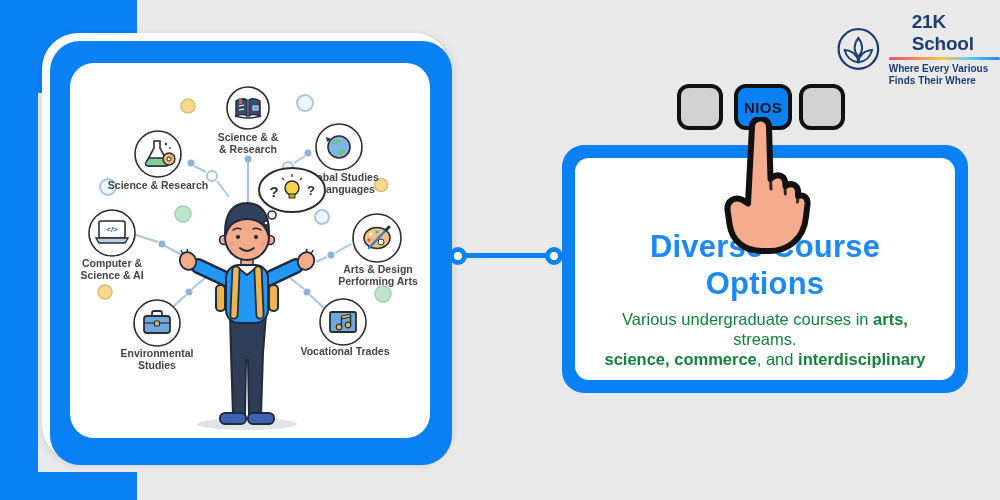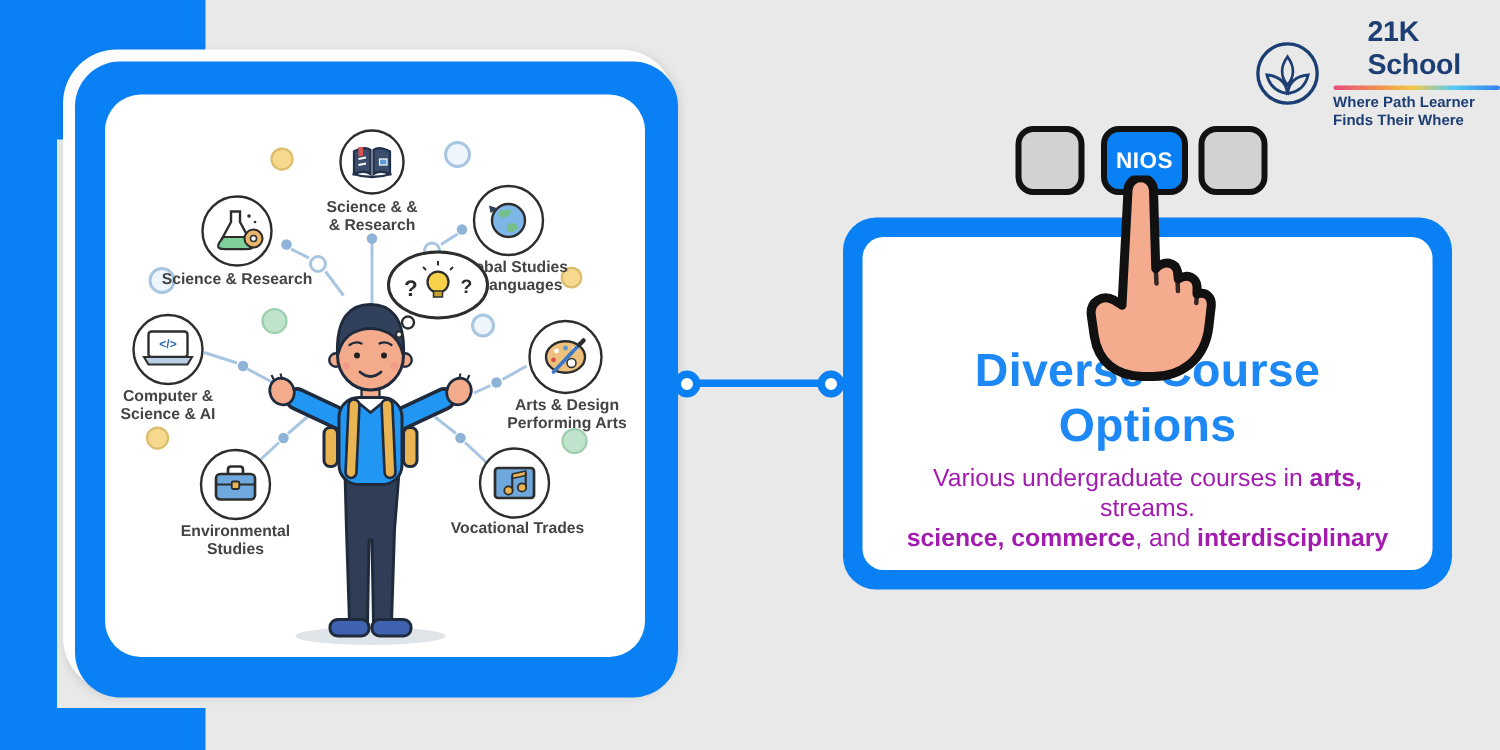--- a/index.html
+++ b/index.html
@@ -20,26 +20,26 @@
   
   .connector-line{position:absolute;left:448px;top:253px;width:114px;height:5px;background:#0a80f5;z-index:3;}
   .connector-dot{position:absolute;top:247px;width:8px;height:8px;border:5px solid #0a80f5;border-radius:50%;background:#fff;z-index:4;}
   .connector-dot.left{left:449px;}
   .connector-dot.right{left:545px;}
 
   
   .right-card{position:absolute;left:562px;top:145px;width:406px;height:248px;background:#0a80f5;border-radius:22px;z-index:3;}
   .right-inner{position:absolute;left:13px;top:13px;right:13px;bottom:13px;background:#fff;border-radius:14px;text-align:center;}
   .card-title{margin:0;padding-top:70px;font-size:31px;line-height:37px;font-weight:bold;color:#1e88f5;letter-spacing:.2px;}
-  .card-desc{margin:7px auto 0;width:356px;font-size:16.5px;line-height:20px;color:#a21caf;}
+  .card-desc{margin:7px auto 0;width:356px;font-size:16.5px;line-height:20px;color:#15803d;}
   .card-desc b{font-weight:bold;}
 
   
   .tab{position:absolute;top:84px;width:38px;height:38px;border:4px solid #111;border-radius:12px;background:#d2d2d2;z-index:5;}
-  .tab.active{background:#0a80f5;color:#ffffff;font-weight:bold;font-size:15px;display:flex;align-items:center;justify-content:center;letter-spacing:.3px;}
+  .tab.active{background:#0a80f5;color:#0f172a;font-weight:bold;font-size:15px;display:flex;align-items:center;justify-content:center;letter-spacing:.3px;}
   .tab.t1{left:677px;}
   .tab.t2{left:734px;width:50px;}
   .tab.t3{left:799px;}
 
   
   .hand{position:absolute;left:700px;top:117px;z-index:6;}
 
   
   .logo{position:absolute;left:836px;top:11px;display:flex;align-items:center;gap:8px;}
   .logo-name{font-size:19px;font-weight:bold;color:#1c3e73;letter-spacing:-.2px;margin-left:23px;}
@@ -274,18 +274,18 @@
   <div class="logo">
     <svg width="50" height="50" viewBox="0 0 52 52">
       <circle cx="26" cy="26" r="23" fill="none" stroke="#1c3e73" stroke-width="2.6"></circle>
       <path d="M26 13 c5.5 7.5 5.5 15.5 0 22 c-5.5 -6.5 -5.5 -14.5 0 -22 z" fill="none" stroke="#1c3e73" stroke-width="2.2"></path>
       <path d="M10 27 c2 9 8.5 13.5 16 14.5 c-1 -9 -7 -13.5 -16 -14.5 z" fill="none" stroke="#1c3e73" stroke-width="2.2"></path>
       <path d="M42 27 c-2 9 -8.5 13.5 -16 14.5 c1 -9 7 -13.5 16 -14.5 z" fill="none" stroke="#1c3e73" stroke-width="2.2"></path>
     </svg>
     <div class="logo-text">
       <div class="logo-name">21K School</div>
       <div class="logo-grad"></div>
-      <div class="logo-tag">Where Path Learner</div>
+      <div class="logo-tag">Where Every Various</div>
       <div class="logo-tag">Finds Their Where</div>
     </div>
   </div>
 
 </div>
 
 </body></html>

